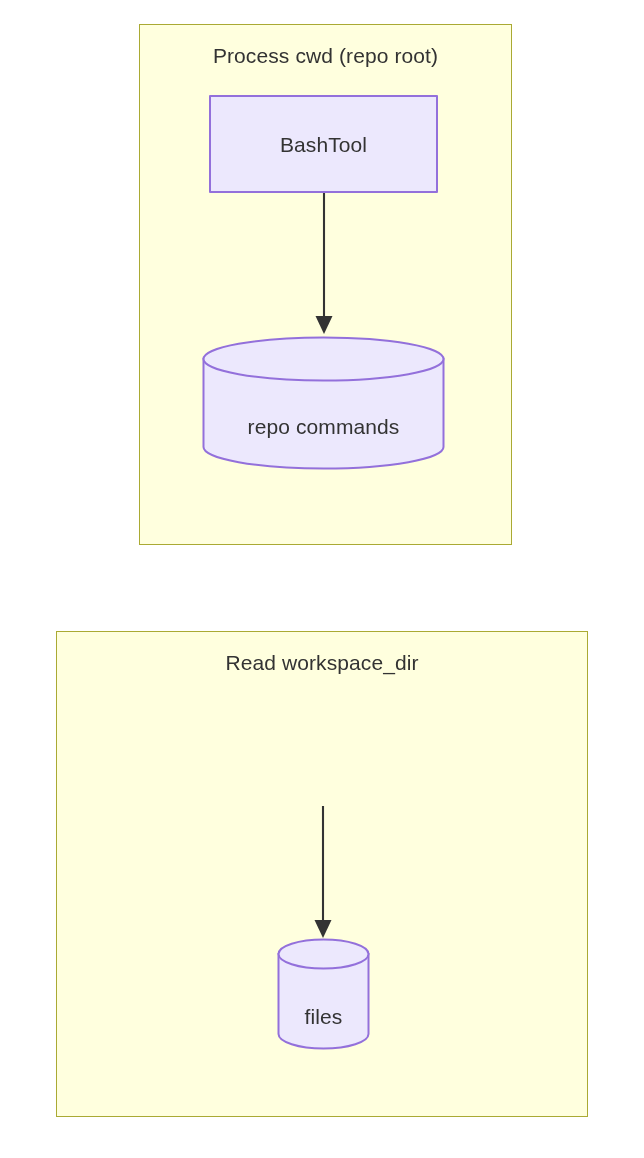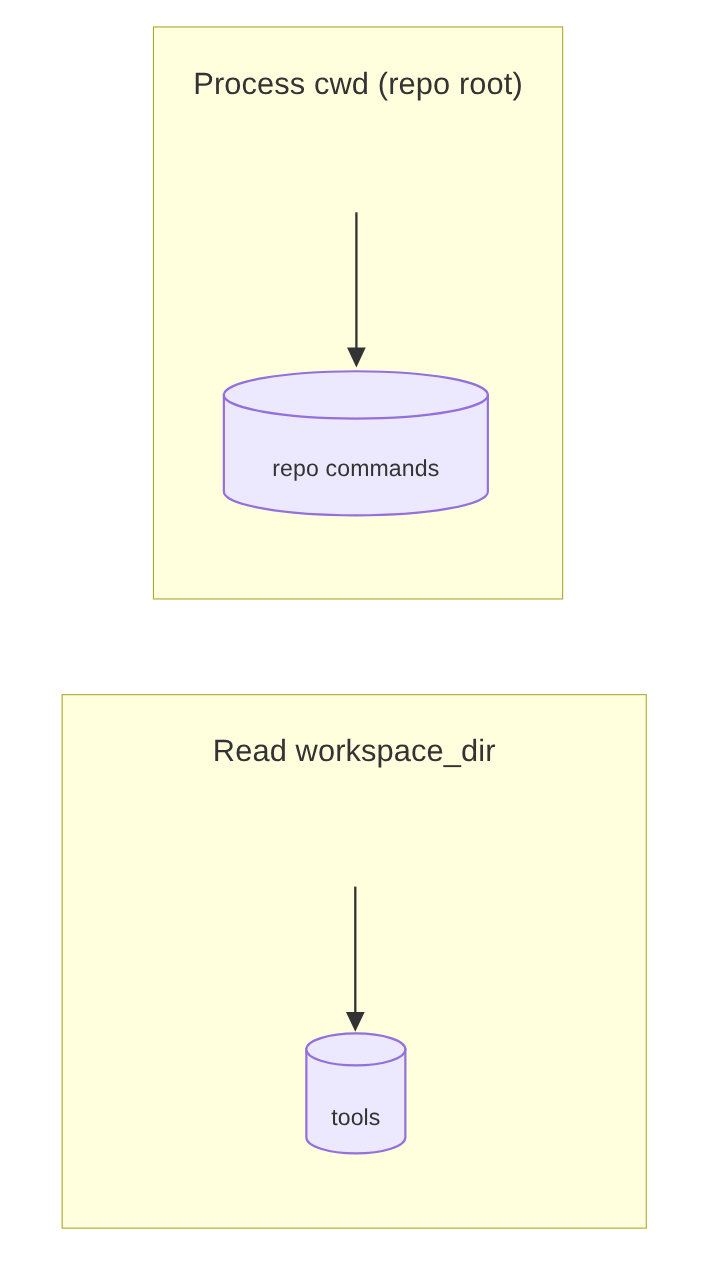--- a/index.html
+++ b/index.html
@@ -30,26 +30,25 @@
     background: #ffffde;
     border: 1px solid #aaaa33;
     border-radius: 0px;
   }
   .cluster-label {
     position: absolute;
     left: 0;
     right: 0;
     text-align: center;
     color: #333333;
-    font-size: 28px;
+    font-size: 21px;
     line-height: 25px;
     letter-spacing: 0.1px;
     white-space: nowrap;
     user-select: none;
-    margin-top: 20px;
   }
 
   
   .node-rect {
     position: absolute;
     box-sizing: border-box;
     background: #ece8fd;
     border: 2px solid #9370db;
     border-radius: 1px;
     display: flex;
@@ -107,40 +106,43 @@
 </style>
 </head>
 <body>
 
 <div id="diagram-root">
 
   <div class="cluster" style="left:139px; top:24px; width:373px; height:521px;">
     <div class="cluster-label" style="top:18px;">Process cwd (repo root)</div>
   </div>
 
+  <div class="node-rect" style="left:209px; top:95px; width:229px; height:98px;">
+    <span>BashTool</span>
+  </div>
 
   <div class="node-cyl" style="left:202px; top:336px; width:243px; height:134px;">
     <svg width="243" height="134" viewBox="0 0 243 134" aria-hidden="true">
       <path d="M 1.5,23 L 1.5,111 A 120,21.5 0 0 0 241.5,111 L 241.5,23 Z" fill="#ece8fd" stroke="#9370db" stroke-width="2"></path>
       <ellipse cx="121.5" cy="23" rx="120" ry="21.5" fill="#ece8fd" stroke="#9370db" stroke-width="2"></ellipse>
     </svg>
     <div class="cyl-label" style="top:78px;">repo commands</div>
   </div>
 
   <div class="cluster" style="left:56px; top:631px; width:532px; height:486px;">
     <div class="cluster-label" style="top:18px;">Read workspace_dir</div>
   </div>
 
 
   <div class="node-cyl" style="left:277px; top:938px; width:93px; height:112px;">
     <svg width="93" height="112" viewBox="0 0 93 112" aria-hidden="true">
       <path d="M 1.5,16 L 1.5,96 A 45,14.5 0 0 0 91.5,96 L 91.5,16 Z" fill="#ece8fd" stroke="#9370db" stroke-width="2"></path>
       <ellipse cx="46.5" cy="16" rx="45" ry="14.5" fill="#ece8fd" stroke="#9370db" stroke-width="2"></ellipse>
     </svg>
-    <div class="cyl-label" style="top:66px;">tools</div>
+    <div class="cyl-label" style="top:66px;">files</div>
   </div>
 
   <svg class="edge-layer" width="644" height="1158" aria-hidden="true">
 
     <g>
       <path class="edge-path" d="M 324,193 L 324,318"></path>
       <path class="edge-head" d="M 324,334 L 315.5,316 L 332.5,316 Z"></path>
     </g>
 
     <g>

